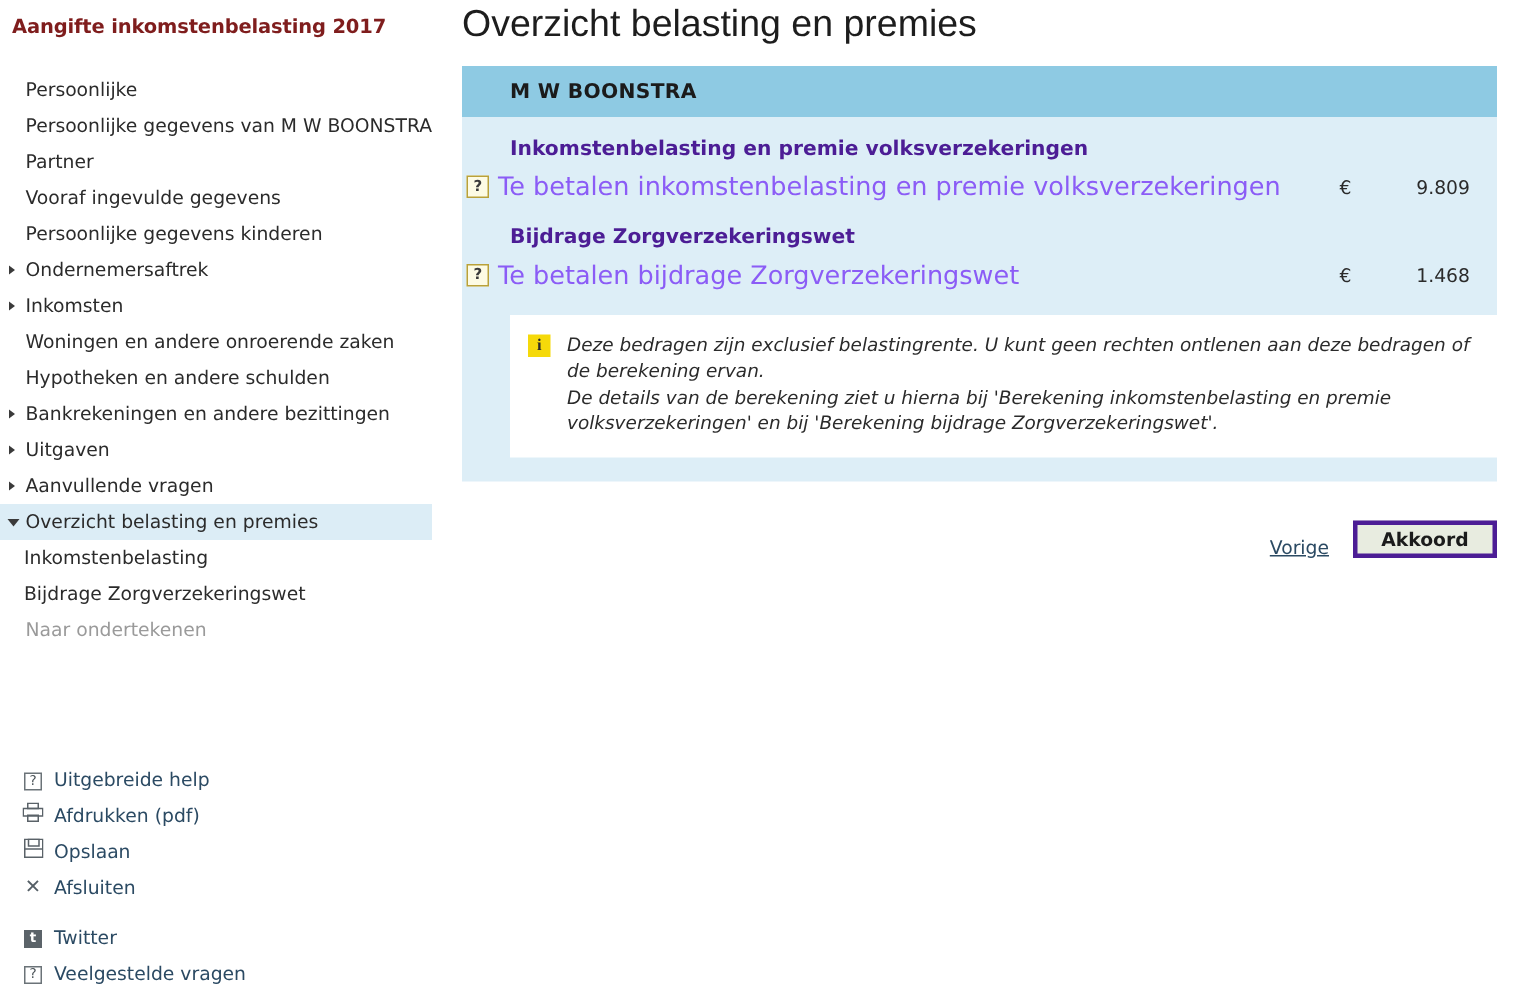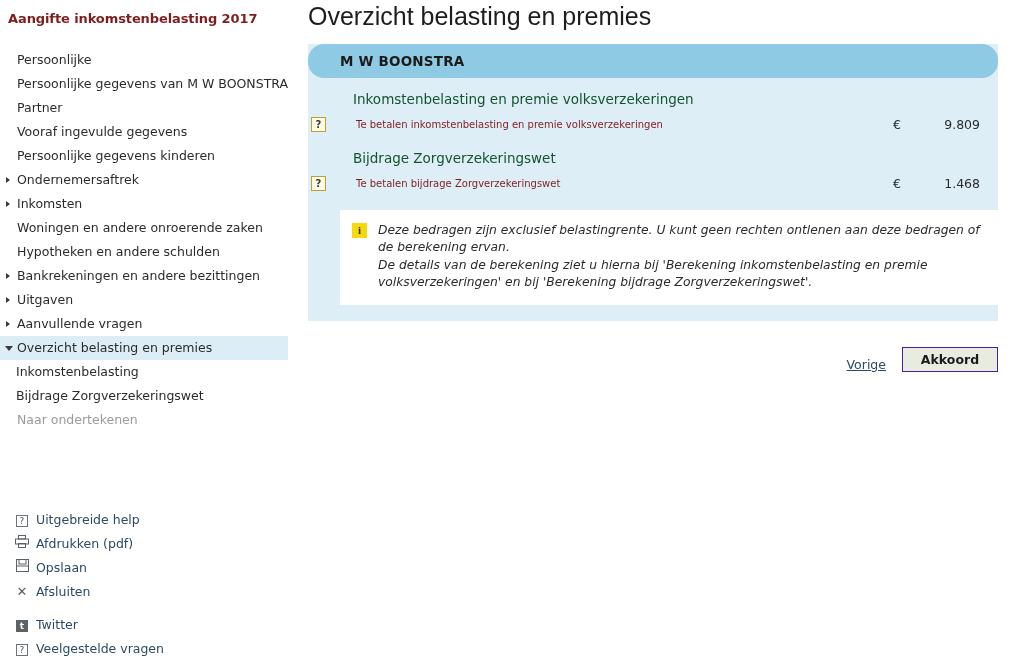--- a/index.html
+++ b/index.html
@@ -156,37 +156,36 @@
     width: 690px;
     background: #ddeef7;
   }
   #panel-header {
     height: 34px;
     background: #8ecae3;
     display: flex;
     align-items: center;
     padding-left: 32px;
     box-sizing: border-box;
-    border-radius: 16px;
   }
   #panel-header span {
     font-size: 13.5px;
     font-weight: bold;
     color: #1b1b1b;
     letter-spacing: 0.2px;
   }
   .panel-body {
     padding-bottom: 16px;
   }
 
   .sec-head {
     font-size: 13.5px;
-    font-weight: normal;
-    color: #14532d;
-    padding: 13px 0 6px 45px;
+    font-weight: bold;
+    color: #4c1d95;
+    padding: 13px 0 6px 32px;
   }
   .amt-row {
     position: relative;
     height: 24px;
     line-height: 24px;
   }
   .amt-row .qicon {
     position: absolute;
     left: 3px;
     top: 4px;
@@ -196,24 +195,24 @@
     border: 1px solid #b9a13a;
     box-sizing: border-box;
     font-size: 10px;
     line-height: 13px;
     text-align: center;
     color: #3a3a3a;
     font-weight: bold;
   }
   .amt-row .label {
     position: absolute;
-    left: 48px;
-    top: 0;
-    font-size: 10px;
-    color: #7f1d1d;
+    left: 24px;
+    top: 0;
+    font-size: 17px;
+    color: #8b5cf6;
     white-space: nowrap;
   }
   .amt-row .cur {
     position: absolute;
     left: 585px;
     top: 0;
     font-size: 12.5px;
     color: #2b2b2b;
   }
   .amt-row .val {
@@ -274,21 +273,21 @@
     text-decoration: underline;
     cursor: pointer;
   }
   #akkoord {
     position: absolute;
     right: 0;
     top: 0;
     width: 96px;
     height: 25px;
     background: #e8ece0;
-    border: 1px solid #4c1d95;
+    border: 3px solid #4c1d95;
     box-sizing: border-box;
     font-family: "DejaVu Sans", "Liberation Sans", sans-serif;
     font-size: 12.5px;
     font-weight: bold;
     color: #1b1b1b;
     cursor: pointer;
     padding: 0;
   }
 </style>
 </head>

